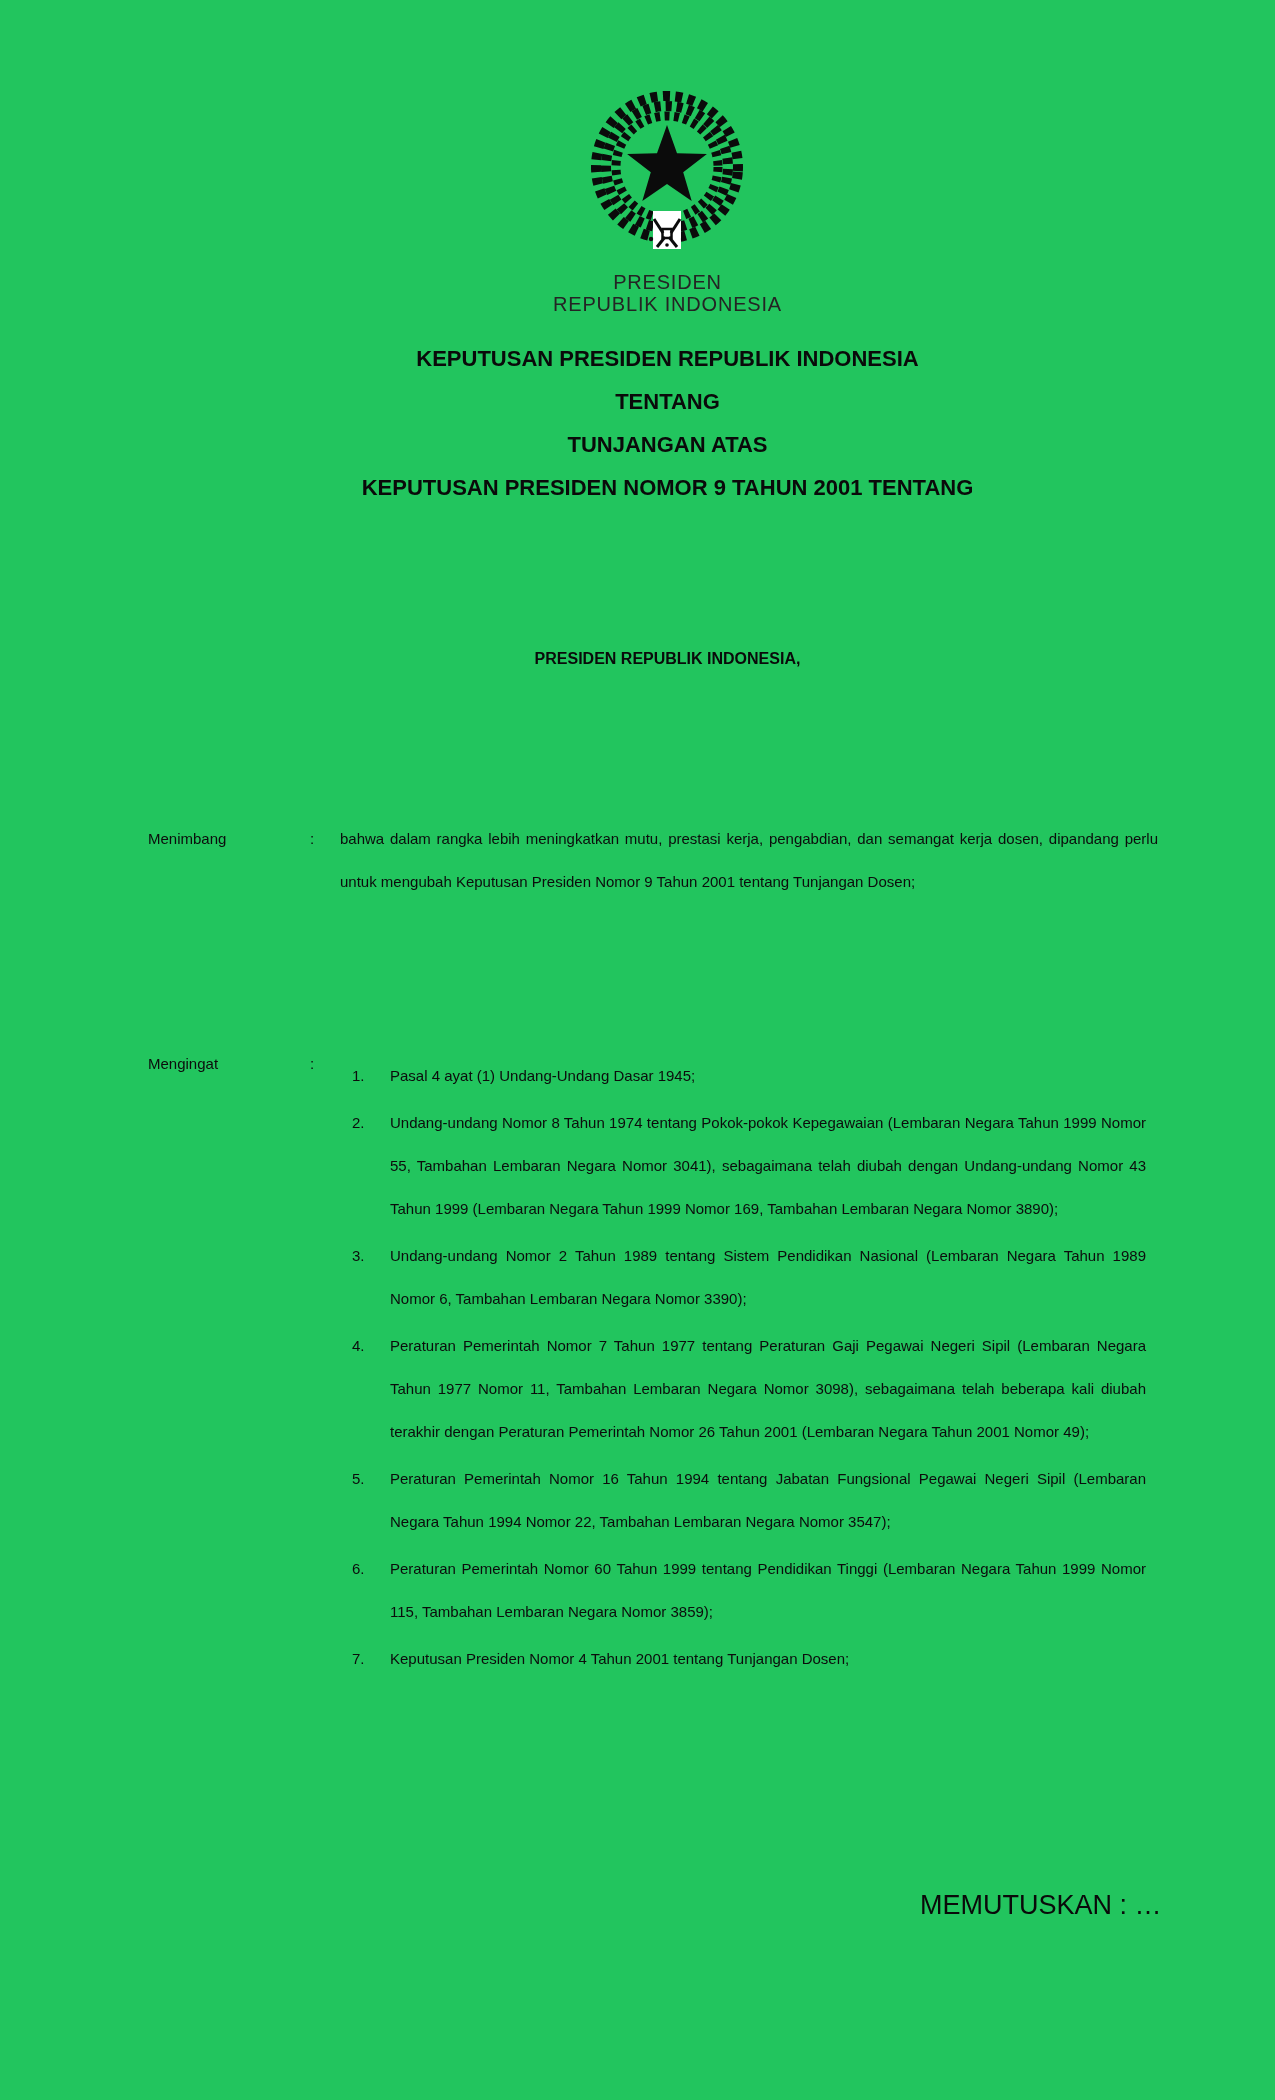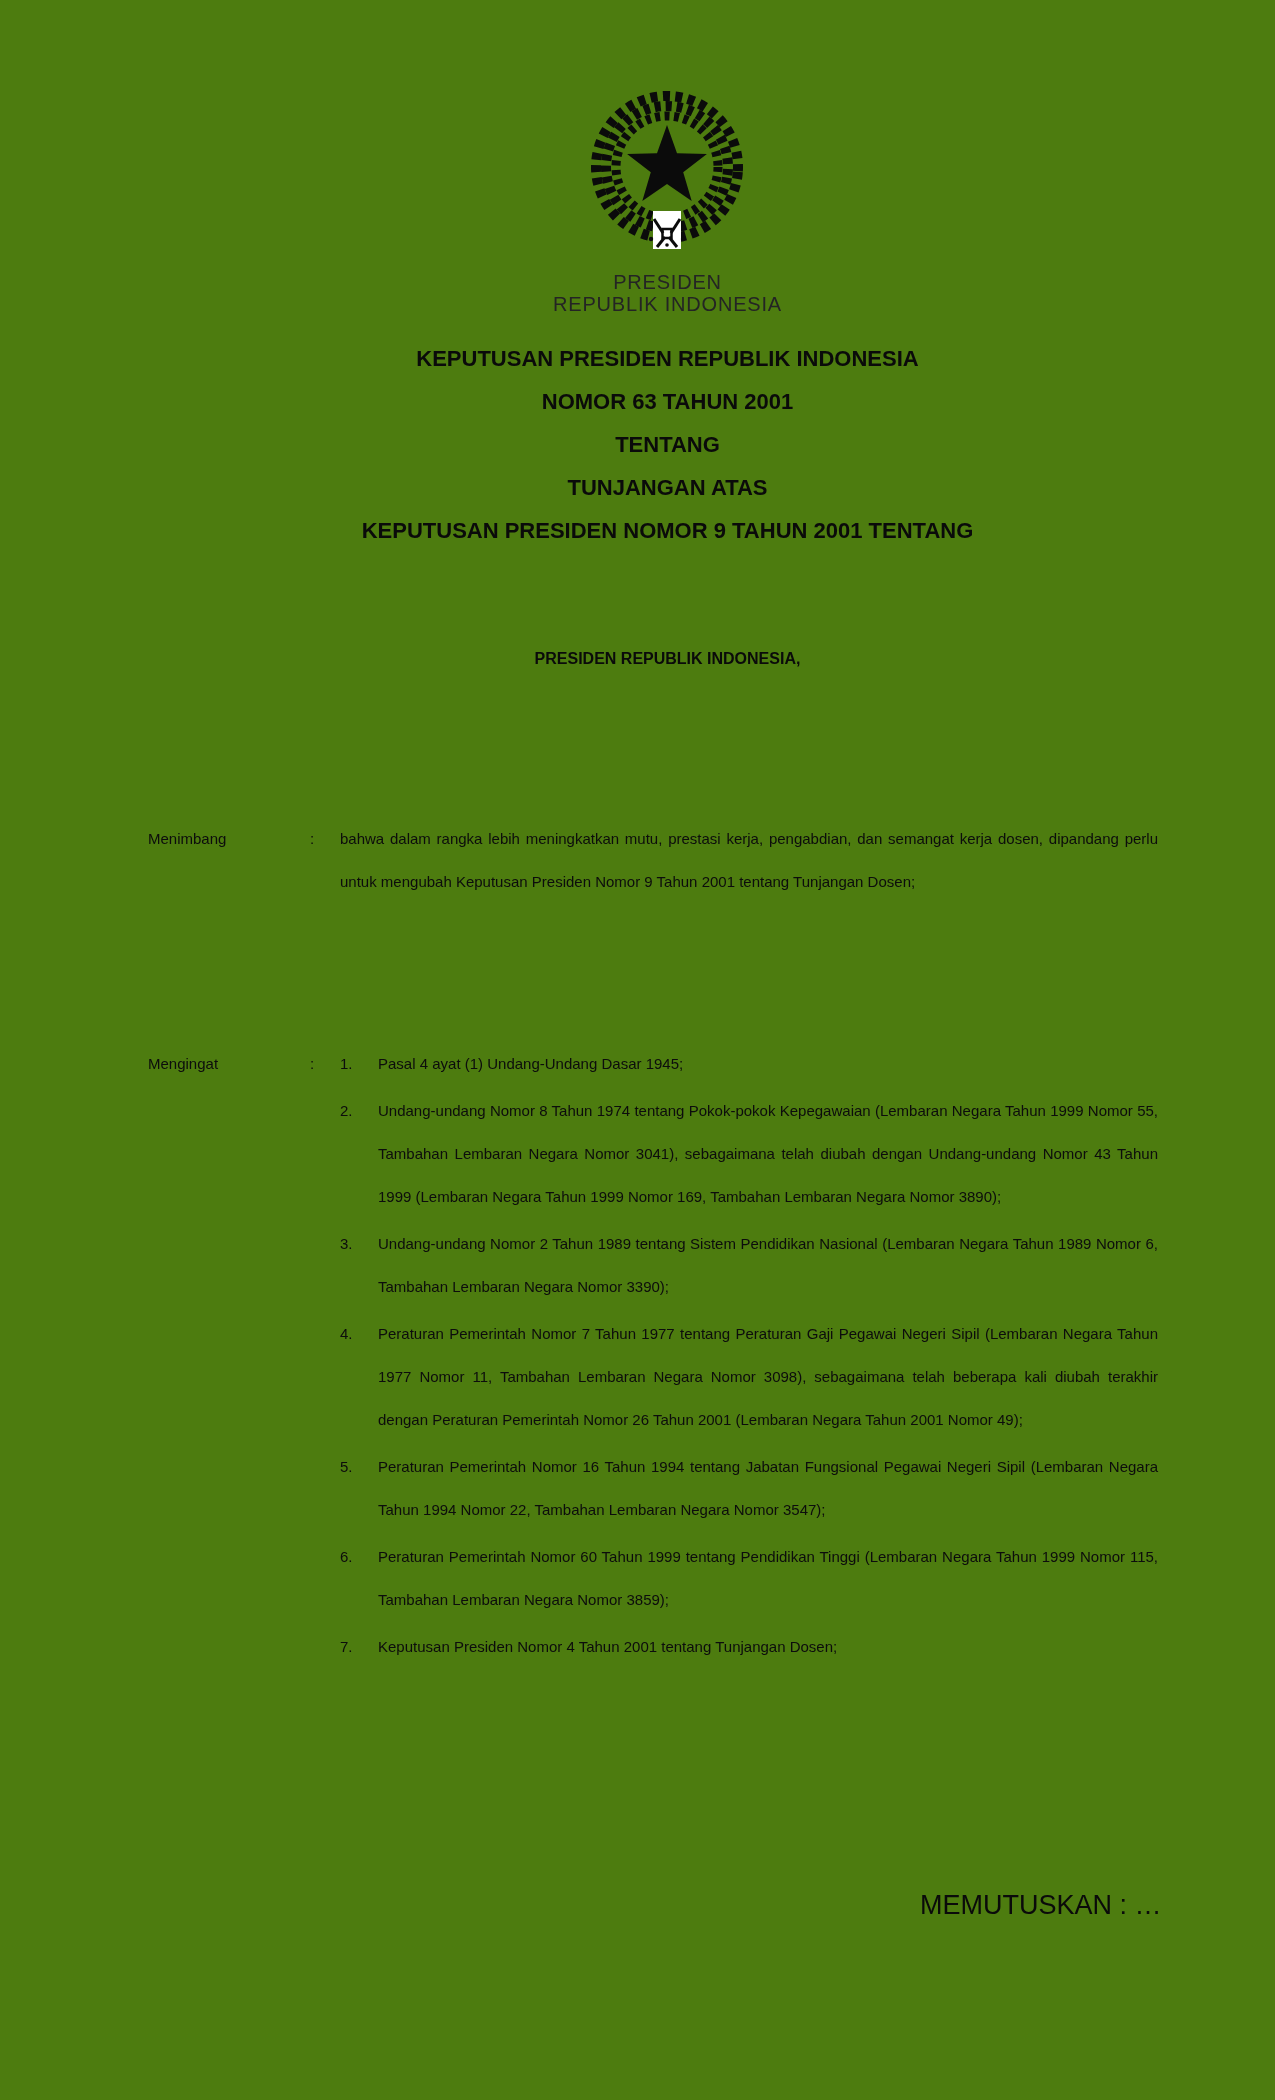--- a/index.html
+++ b/index.html
@@ -1,17 +1,17 @@
 <!DOCTYPE html>
 <html><head>
 <meta charset="utf-8">
 <style>
   html,body { margin:0; padding:0; background:#ffffff; }
   .page {
-    position:relative; width:1275px; height:2100px; background:#4d7c0f;
+    position:relative; width:1275px; height:2100px; background:#22c55e;
     font-family:"Liberation Sans", sans-serif; color:#0c0c0c; overflow:hidden;
   }
   .seal { position:absolute; left:587px; top:83px; width:160px; height:172px; }
   .agency {
     position:absolute; left:60px; top:271px; width:1215px; text-align:center;
     font-size:20px; line-height:22px; letter-spacing:0.8px; color:#242424;
   }
   .doc-title {
     position:absolute; left:60px; top:337px; width:1215px; text-align:center;
     font-weight:bold; font-size:22px; line-height:43px; color:#0a0a0a;
@@ -21,21 +21,21 @@
     font-weight:bold; font-size:16px; line-height:43px; color:#0a0a0a;
   }
   .section {
     position:absolute; left:148px; width:1010px;
     display:grid; grid-template-columns:162px 30px 1fr; align-items:start;
     font-size:15px; line-height:43px;
   }
   .consider { top:817px; }
   .legal { top:1042px; }
   .just { text-align:justify; }
-  ol.body { margin:0; padding:0; list-style:none; counter-reset:li; }
+  ol.body { margin:12px; padding:0; list-style:none; counter-reset:li; }
   .legal-item {
     display:grid; grid-template-columns:38px 1fr; counter-increment:li;
     margin-bottom:4px;
   }
   .num::before { content:counter(li) "."; }
   .memutuskan {
     position:absolute; left:920px; top:1884px;
     font-size:27px; line-height:43px; color:#0a0a0a;
   }
 </style>
@@ -68,21 +68,20 @@
 
   <div class="agency">
     <div>PRESIDEN</div>
     <div>REPUBLIK INDONESIA</div>
   </div>
 
   <div class="doc-title">
 
       <div class="title-line">KEPUTUSAN PRESIDEN REPUBLIK INDONESIA</div>
 
-      <div class="title-line">NOMOR 63 TAHUN 2001</div>
 
       <div class="title-line">TENTANG</div>
 
       <div class="title-line">TUNJANGAN ATAS</div>
 
       <div class="title-line">KEPUTUSAN PRESIDEN NOMOR 9 TAHUN 2001 TENTANG</div>
 
     </div>
 
   <div class="salutation">PRESIDEN REPUBLIK INDONESIA,</div>

